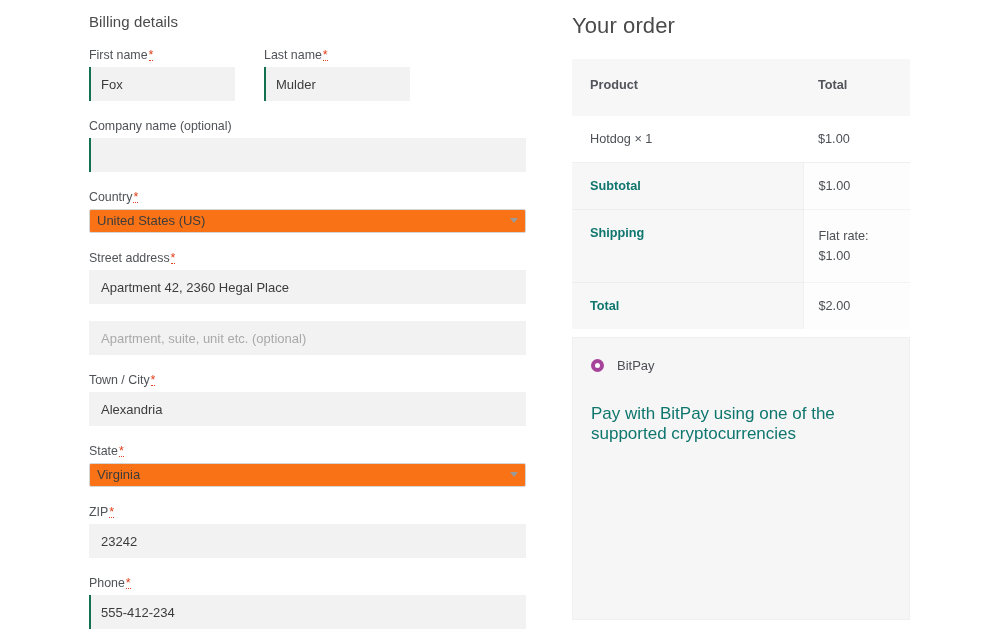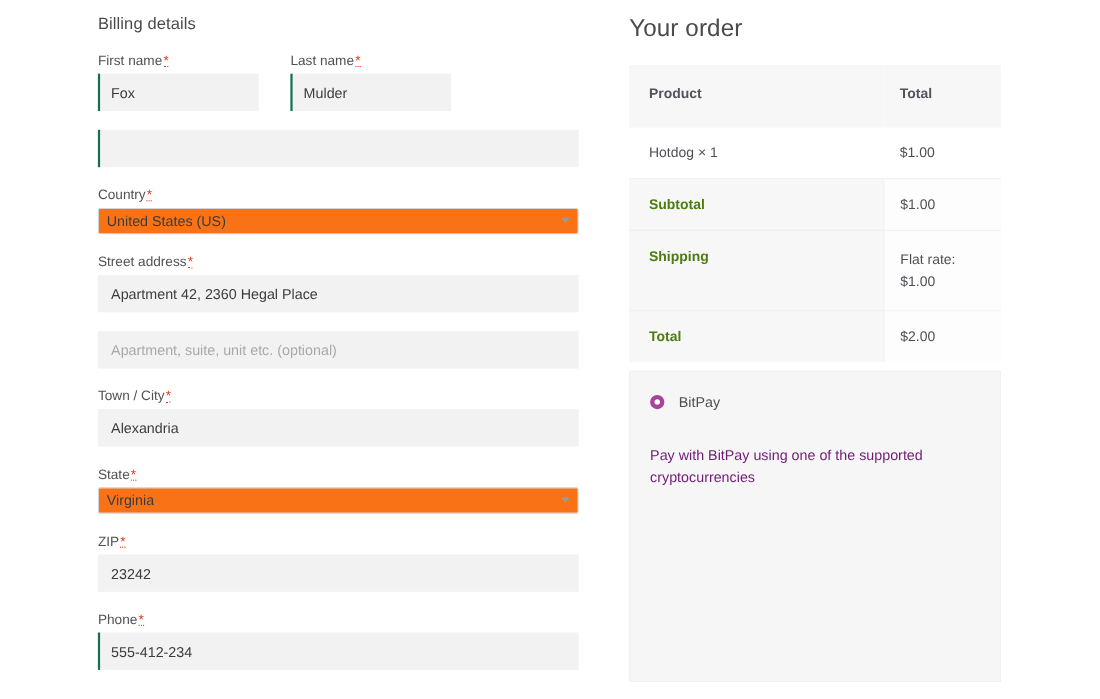--- a/index.html
+++ b/index.html
@@ -150,21 +150,21 @@
     border-bottom: 1px solid #f0f0f0;
     color: #4c4f55;
     font-weight: 400;
     height: 44px;
   }
   tr.item-row td.val { padding-left: 15px; }
 
   tr.sum-row th {
     background: #f7f7f7;
     font-weight: 700;
-    color: #4d7c0f;
+    color: #0f766e;
     padding: 16px 0 16px 18px;
     border-bottom: 1px solid #ededed;
   }
   tr.sum-row td {
     background: #fdfdfd;
     padding: 16px 0 16px 15px;
     color: #4c4f55;
     border-bottom: 1px solid #f3f3f3;
     border-left: 1px solid #f0f0f0;
   }
@@ -196,23 +196,23 @@
     box-shadow: 0 0 0 0 transparent;
     flex: 0 0 auto;
   }
   .pm-label {
     margin-left: 13px;
     font-size: 13px;
     color: #4c4f55;
   }
   .pm-desc {
     padding: 31px 26px 0 18px;
-    font-size: 13px;
+    font-size: 17px;
     line-height: 20px;
-    color: #701a75;
+    color: #0f766e;
   }
 
   .paybtn-wrap { text-align: center; padding-top: 28px; }
   .paybtn {
     display: inline-block;
     width: 148px;
     height: 39px;
     background: #1b3c94;
     border: none;
     border-radius: 4px;
@@ -275,20 +275,21 @@
         <label class="f-label"><span>First name</span><abbr class="req">*</abbr></label>
         <input class="f-input" value="Fox" style="">
       </div>
       <div class="field-half">
         <label class="f-label"><span>Last name</span><abbr class="req">*</abbr></label>
         <input class="f-input" value="Mulder" style="">
       </div>
     </div>
 
     <div class="form-row">
+      <label class="f-label">Company name (optional)</label>
       <input class="f-input" value="" style="">
     </div>
 
     <div class="form-row">
       <label class="f-label"><span>Country</span><abbr class="req">*</abbr></label>
       <div class="f-select-wrap">
         <div class="f-select">United States (US)</div>
         <span class="sel-arrow"></span>
       </div>
     </div>

